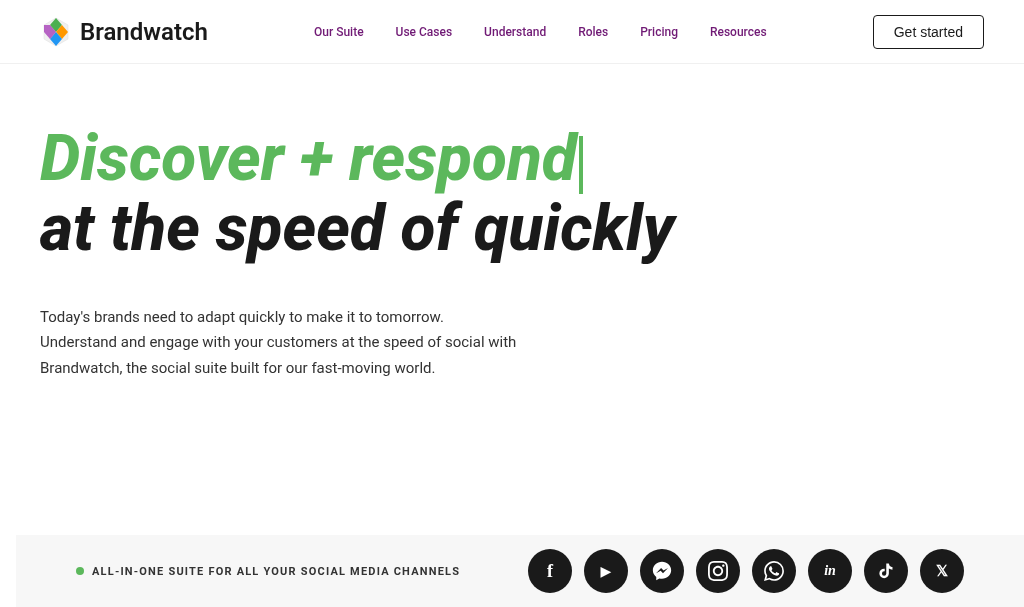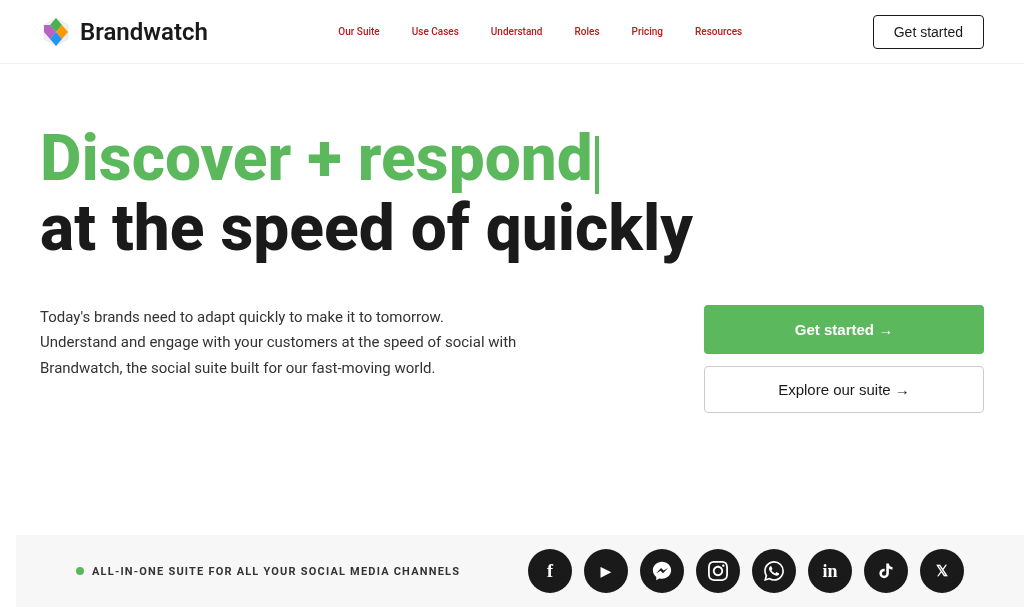--- a/index.html
+++ b/index.html
@@ -35,22 +35,22 @@
       font-size: 24px;
       font-weight: 600;
       color: #1a1a1a;
     }
     .nav-links {
       display: flex;
       align-items: center;
       gap: 32px;
     }
     .nav-link {
-      font-size: 10px;
-      color: #b91c1c;
+      font-size: 12px;
+      color: #701a75;
       cursor: pointer;
       font-weight: 500;
     }
     .nav-cta {
       border: 1.5px solid #1a1a1a;
       background: #fff;
       color: #1a1a1a;
       padding: 8px 20px;
       border-radius: 4px;
       font-size: 14px;
@@ -62,20 +62,21 @@
     .hero {
       padding: 60px 40px 40px 40px;
       display: flex;
       flex-direction: column;
     }
     .hero-headline {
       font-size: 64px;
       line-height: 1.1;
       font-weight: 800;
       margin-bottom: 40px;
+      font-style: italic;
     }
     .headline-green {
       color: #5cb85c;
     }
     .headline-black {
       color: #1a1a1a;
     }
 
     .hero-body {
       display: flex;
@@ -219,24 +220,20 @@
 
 <section class="hero">
   <h1 class="hero-headline">
     <span class="headline-green">Discover + respond</span><span class="cursor"></span><br>
     <span class="headline-black">at the speed of quickly</span>
   </h1>
 
   <div class="hero-body">
     <p class="hero-text">Today's brands need to adapt quickly to make it to tomorrow. Understand and engage with your customers at the speed of social with Brandwatch, the social suite built for our fast-moving world.</p>
 
-    <div class="hero-buttons">
-      <button class="btn-primary">Get started →</button>
-      <button class="btn-secondary">Explore our suite →</button>
-    </div>
   </div>
 </section>
 
 <div class="bottom-band">
   <div class="band-label">
     <div class="band-dot"></div>
     <span>All-in-one suite for all your social media channels</span>
   </div>
 
   <div class="social-icons">
@@ -250,21 +247,21 @@
     <div class="social-icon" style="font-size:13px;">
       <svg width="20" height="20" viewBox="0 0 24 24" fill="white" xmlns="http://www.w3.org/2000/svg">
         <path d="M12 2.163c3.204 0 3.584.012 4.85.07 3.252.148 4.771 1.691 4.919 4.919.058 1.265.069 1.645.069 4.849 0 3.205-.012 3.584-.069 4.849-.149 3.225-1.664 4.771-4.919 4.919-1.266.058-1.644.07-4.85.07-3.204 0-3.584-.012-4.849-.07-3.26-.149-4.771-1.699-4.919-4.92-.058-1.265-.07-1.644-.07-4.849 0-3.204.013-3.583.07-4.849.149-3.227 1.664-4.771 4.919-4.919 1.266-.057 1.645-.069 4.849-.069zm0-2.163c-3.259 0-3.667.014-4.947.072-4.358.2-6.78 2.618-6.98 6.98-.059 1.281-.073 1.689-.073 4.948 0 3.259.014 3.668.072 4.948.2 4.358 2.618 6.78 6.98 6.98 1.281.058 1.689.072 4.948.072 3.259 0 3.668-.014 4.948-.072 4.354-.2 6.782-2.618 6.979-6.98.059-1.28.073-1.689.073-4.948 0-3.259-.014-3.667-.072-4.947-.196-4.354-2.617-6.78-6.979-6.98-1.281-.059-1.69-.073-4.949-.073zm0 5.838c-3.403 0-6.162 2.759-6.162 6.162s2.759 6.163 6.162 6.163 6.162-2.759 6.162-6.163c0-3.403-2.759-6.162-6.162-6.162zm0 10.162c-2.209 0-4-1.79-4-4 0-2.209 1.791-4 4-4s4 1.791 4 4c0 2.21-1.791 4-4 4zm6.406-11.845c-.796 0-1.441.645-1.441 1.44s.645 1.44 1.441 1.44c.795 0 1.439-.645 1.439-1.44s-.644-1.44-1.439-1.44z"></path>
       </svg>
     </div>
     <div class="social-icon">
       <svg width="20" height="20" viewBox="0 0 24 24" fill="white" xmlns="http://www.w3.org/2000/svg">
         <path d="M17.472 14.382c-.297-.149-1.758-.867-2.03-.967-.273-.099-.471-.148-.67.15-.197.297-.767.966-.94 1.164-.173.199-.347.223-.644.075-.297-.15-1.255-.463-2.39-1.475-.883-.788-1.48-1.761-1.653-2.059-.173-.297-.018-.458.13-.606.134-.133.298-.347.446-.52.149-.174.198-.298.298-.497.099-.198.05-.371-.025-.52-.075-.149-.669-1.612-.916-2.207-.242-.579-.487-.5-.669-.51-.173-.008-.371-.01-.57-.01-.198 0-.52.074-.792.372-.272.297-1.04 1.016-1.04 2.479 0 1.462 1.065 2.875 1.213 3.074.149.198 2.096 3.2 5.077 4.487.709.306 1.262.489 1.694.625.712.227 1.36.195 1.871.118.571-.085 1.758-.719 2.006-1.413.248-.694.248-1.289.173-1.413-.074-.124-.272-.198-.57-.347m-5.421 7.403h-.004a9.87 9.87 0 01-5.031-1.378l-.361-.214-3.741.982.998-3.648-.235-.374a9.86 9.86 0 01-1.51-5.26c.001-5.45 4.436-9.884 9.888-9.884 2.64 0 5.122 1.03 6.988 2.898a9.825 9.825 0 012.893 6.994c-.003 5.45-4.437 9.884-9.885 9.884m8.413-18.297A11.815 11.815 0 0012.05 0C5.495 0 .16 5.335.157 11.892c0 2.096.547 4.142 1.588 5.945L.057 24l6.305-1.654a11.882 11.882 0 005.683 1.448h.005c6.554 0 11.89-5.335 11.893-11.893a11.821 11.821 0 00-3.48-8.413z"></path>
       </svg>
     </div>
-    <div class="social-icon" style="font-size:18px; font-weight:700; font-family:serif;">in</div>
+    <div class="social-icon" style="font-size:14px; font-weight:700; font-family:serif;font-style:italic;">in</div>
     <div class="social-icon" style="font-size:16px;">
       <svg width="18" height="18" viewBox="0 0 24 24" fill="white" xmlns="http://www.w3.org/2000/svg">
         <path d="M19.59 6.69a4.83 4.83 0 01-3.77-4.25V2h-3.45v13.67a2.89 2.89 0 01-2.88 2.5 2.89 2.89 0 01-2.89-2.89 2.89 2.89 0 012.89-2.89c.28 0 .54.04.79.1V9.01a6.33 6.33 0 00-.79-.05 6.34 6.34 0 00-6.34 6.34 6.34 6.34 0 006.34 6.34 6.34 6.34 0 006.33-6.34V8.69a8.21 8.21 0 004.8 1.54V6.78a4.85 4.85 0 01-1.03-.09z"></path>
       </svg>
     </div>
     <div class="social-icon" style="font-size:15px; font-weight:700;">𝕏</div>
   </div>
 </div>
 
 </body></html>

